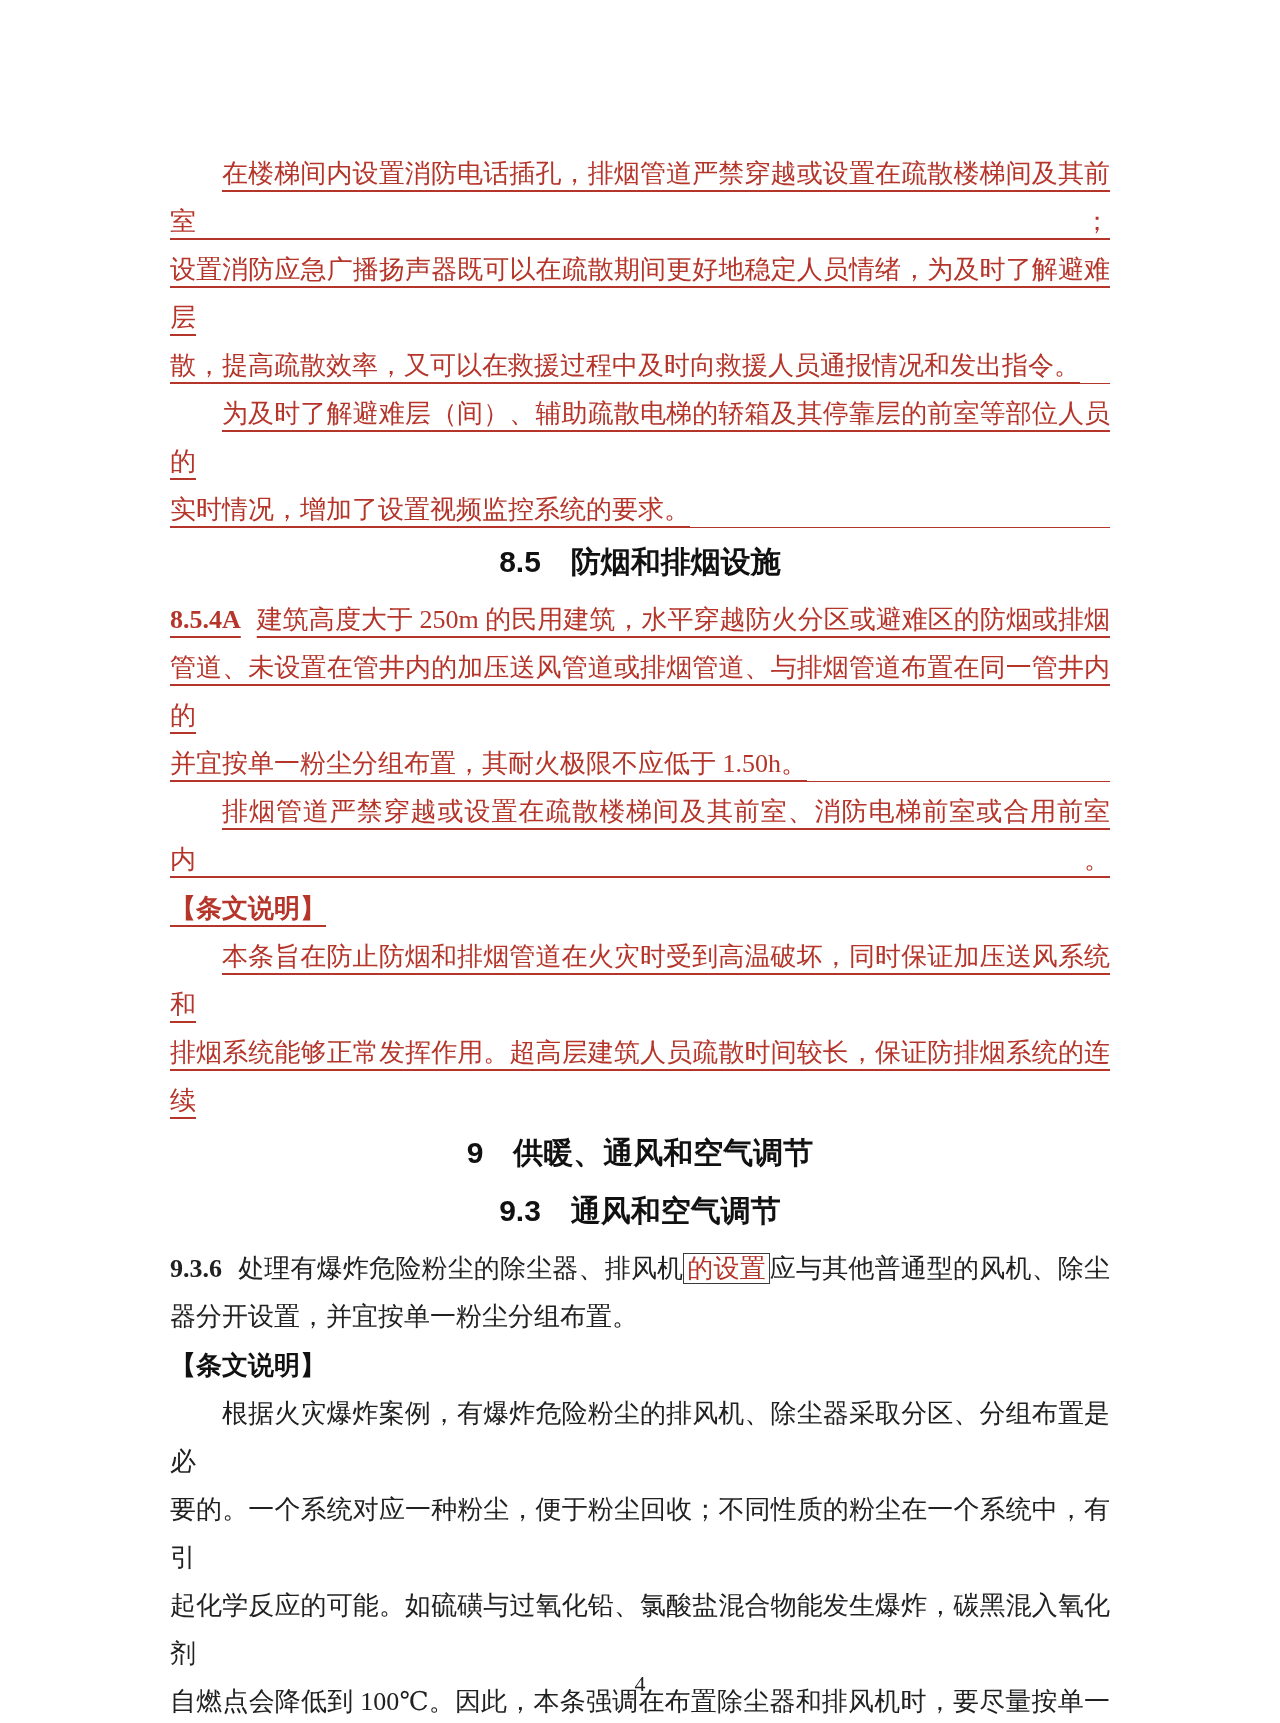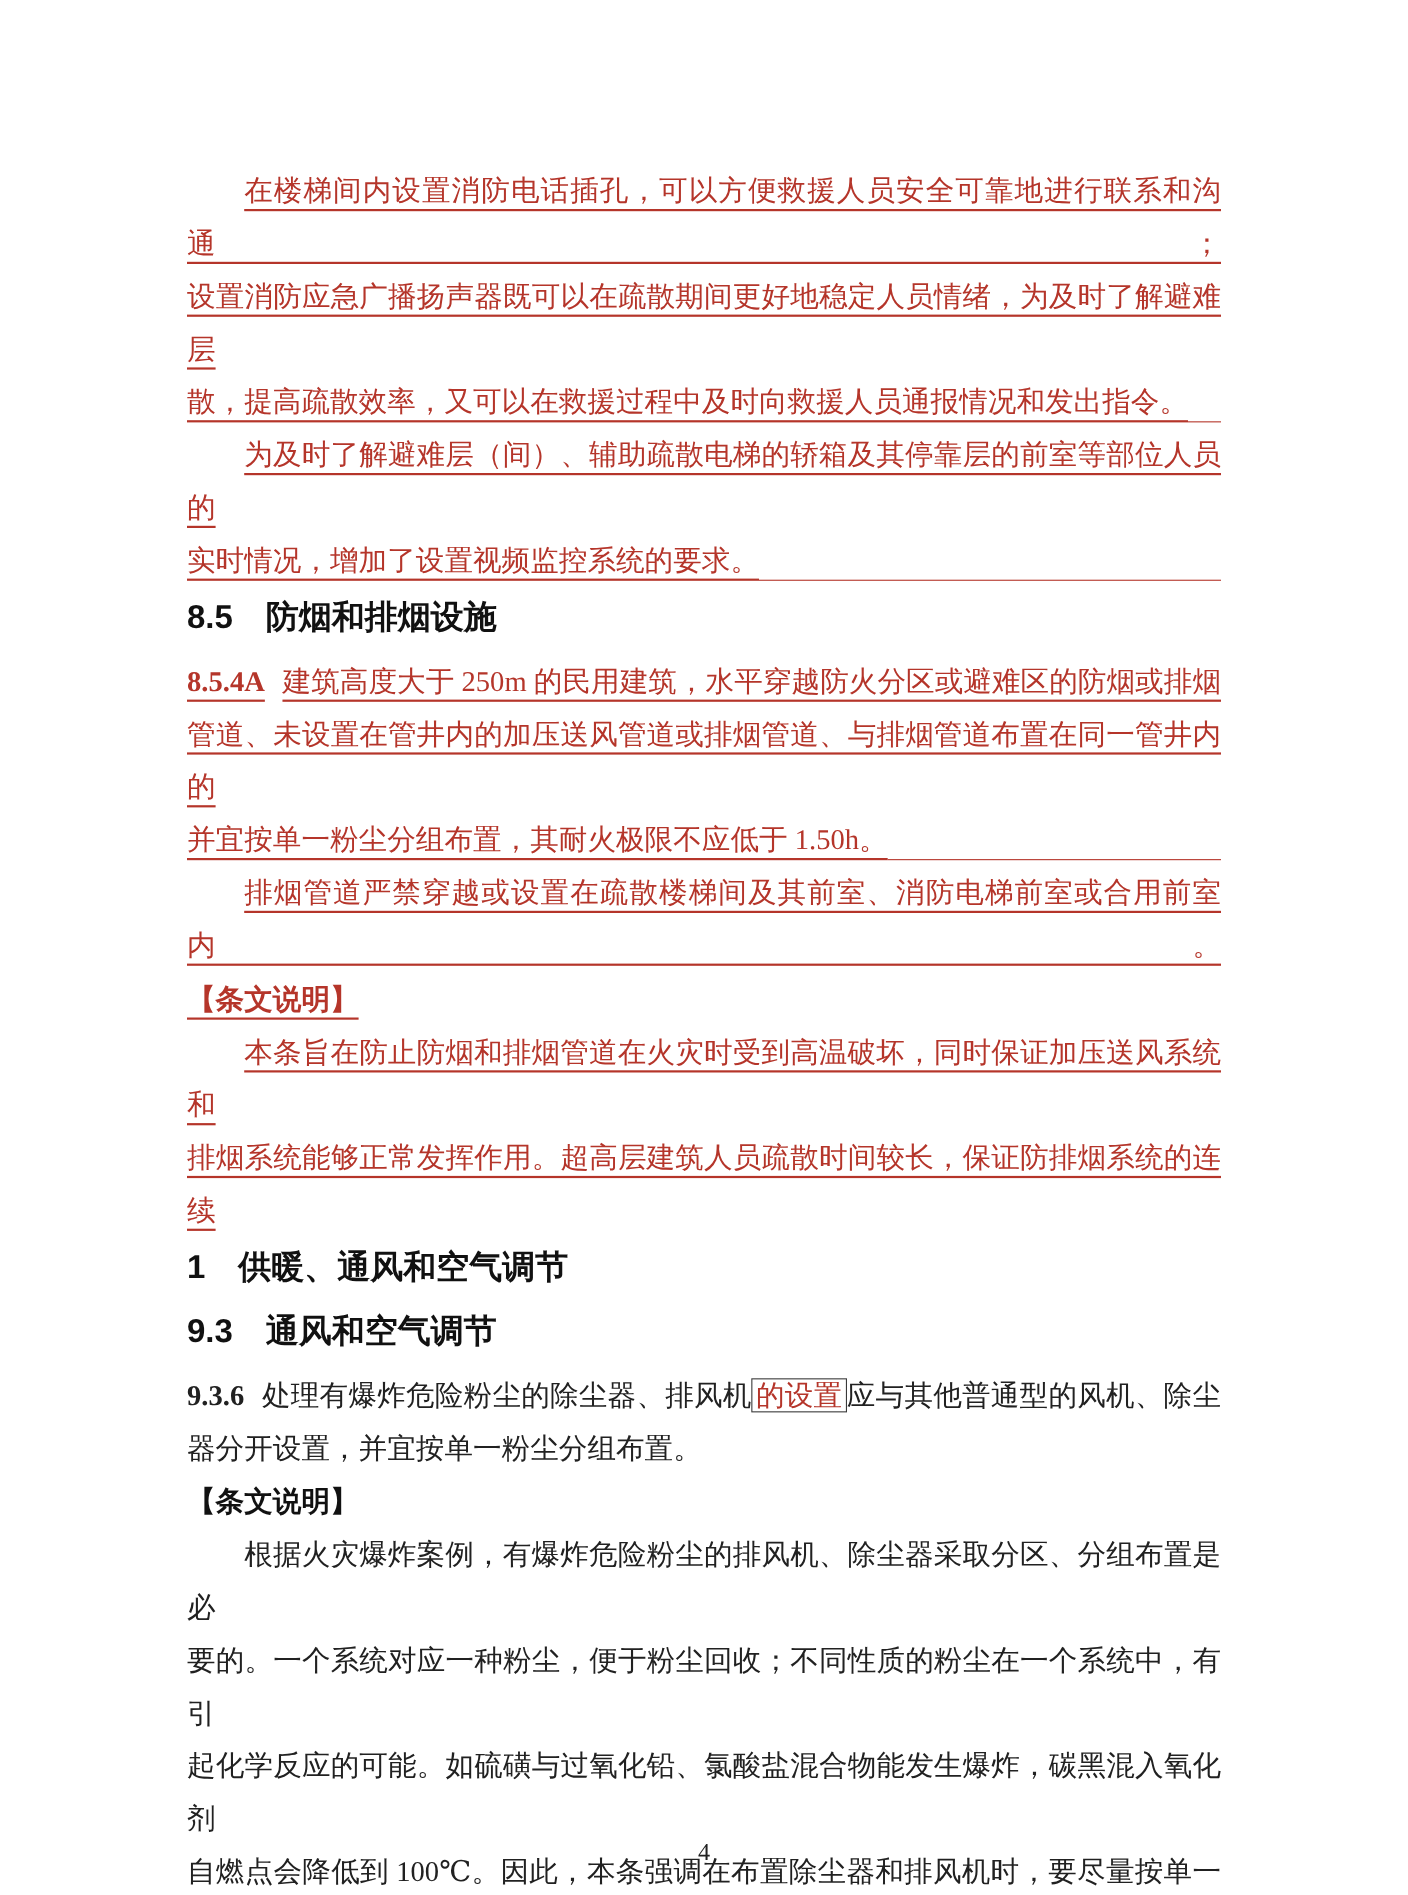--- a/index.html
+++ b/index.html
@@ -38,21 +38,21 @@
   .u-tail{
     flex:1 1 auto !important;
     height:41px;
     border-bottom:1.5px solid var(--red);
   }
   .heading{
     font-family:"Liberation Sans","DejaVu Sans",sans-serif;
     font-weight:bold;
     font-size:30px;
     line-height:48px;
-    text-align:left;
+    text-align:center;
     color:#111;
     margin:4px 0 10px 0;
   }
   
   .s-ru{
     color:var(--red);
     text-decoration:underline;
     text-decoration-thickness:1.5px;
     text-underline-offset:8px;
   }
@@ -97,21 +97,21 @@
     text-align:center;
     font-size:22px;
     color:#222;
   }
 </style>
 </head>
 <body>
 
 <div class="page">
   <div class="content">
-      <div class="line fill indent"><span class="s-ru">在楼梯间内设置消防电话插孔，可以方便救援人员安全可靠地进行联系和沟通；</span></div>
+      <div class="line fill indent"><span class="s-ru">在楼梯间内设置消防电话插孔，排烟管道严禁穿越或设置在疏散楼梯间及其前室；</span></div>
       <div class="line fill"><span class="s-ru">设置消防应急广播扬声器既可以在疏散期间更好地稳定人员情绪，为及时了解避难层</span></div>
       <div class="line tail-line">
         <span class="s-ru">散，提高疏散效率，又可以在救援过程中及时向救援人员通报情况和发出指令。</span>
         <span class="u-tail"></span>
       </div>
       <div class="line fill indent"><span class="s-ru">为及时了解避难层（间）、辅助疏散电梯的轿箱及其停靠层的前室等部位人员的</span></div>
       <div class="line tail-line">
         <span class="s-ru">实时情况，增加了设置视频监控系统的要求。</span>
         <span class="u-tail"></span>
       </div>
@@ -119,21 +119,21 @@
       <div class="line fill"><span class="s-rnum">8.5.4A</span><span class="s-ru">建筑高度大于 250m 的民用建筑，水平穿越防火分区或避难区的防烟或排烟</span></div>
       <div class="line fill"><span class="s-ru">管道、未设置在管井内的加压送风管道或排烟管道、与排烟管道布置在同一管井内的</span></div>
       <div class="line tail-line">
         <span class="s-ru">并宜按单一粉尘分组布置，其耐火极限不应低于 1.50h。</span>
         <span class="u-tail"></span>
       </div>
       <div class="line fill indent"><span class="s-ru">排烟管道严禁穿越或设置在疏散楼梯间及其前室、消防电梯前室或合用前室内。</span></div>
       <div class="line"><span class="s-rub">【条文说明】</span></div>
       <div class="line fill indent"><span class="s-ru">本条旨在防止防烟和排烟管道在火灾时受到高温破坏，同时保证加压送风系统和</span></div>
       <div class="line fill"><span class="s-ru">排烟系统能够正常发挥作用。超高层建筑人员疏散时间较长，保证防排烟系统的连续</span></div>
-      <div class="heading"><span>1　供暖、通风和空气调节</span></div>
+      <div class="heading"><span>9　供暖、通风和空气调节</span></div>
       <div class="heading"><span>9.3　通风和空气调节</span></div>
       <div class="line fill"><span class="s-knum">9.3.6</span><span class="s-k">处理有爆炸危险粉尘的除尘器、排风机</span><span class="s-rbox">的设置</span><span class="s-k">应与其他普通型的风机、除尘</span></div>
       <div class="line"><span class="s-k">器分开设置，并宜按单一粉尘分组布置。</span></div>
       <div class="line"><span class="s-kb">【条文说明】</span></div>
       <div class="line fill indent"><span class="s-k">根据火灾爆炸案例，有爆炸危险粉尘的排风机、除尘器采取分区、分组布置是必</span></div>
       <div class="line fill"><span class="s-k">要的。一个系统对应一种粉尘，便于粉尘回收；不同性质的粉尘在一个系统中，有引</span></div>
       <div class="line fill"><span class="s-k">起化学反应的可能。如硫磺与过氧化铅、氯酸盐混合物能发生爆炸，碳黑混入氧化剂</span></div>
       <div class="line fill"><span class="s-k">自燃点会降低到 100℃。因此，本条强调在布置除尘器和排风机时，要尽量按单一粉</span></div>
     </div>
   <div class="footer">4</div>

